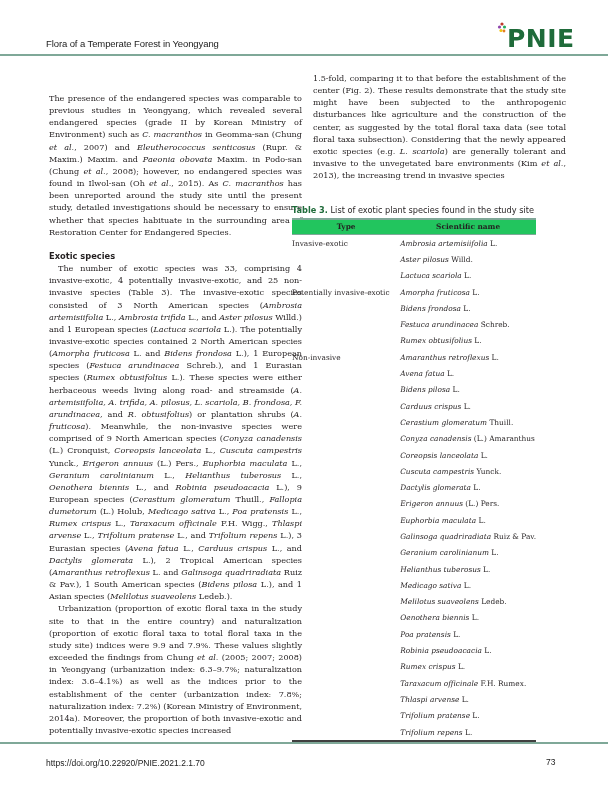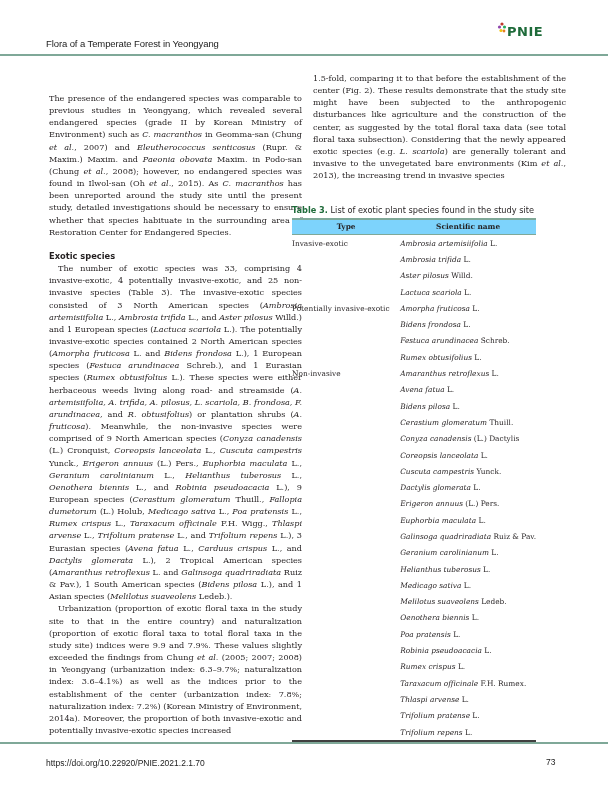--- a/index.html
+++ b/index.html
@@ -1,33 +1,33 @@
 <!DOCTYPE html>
 <html><head>
 <meta charset="utf-8">
 <style>
   html, body { margin: 0; padding: 0; background: #ffffff; }
   body { width: 608px; height: 793px; position: relative; overflow: hidden; color: #231f20; }
   .page-header { position: absolute; left: 0; top: 0; width: 608px; height: 60px; }
   .running-title { position: absolute; left: 46px; top: 38px; font-family: "Liberation Sans", sans-serif; font-size: 9.5px; color: #222; letter-spacing: -0.1px; }
-  .logo { position: absolute; left: 507px; top: 24px; font-family: "DejaVu Sans", sans-serif; font-weight: bold; font-size: 13px; color: #1f6b3a; letter-spacing: 0.5px; }
+  .logo { position: absolute; left: 507px; top: 24px; font-family: "DejaVu Sans", sans-serif; font-weight: bold; font-size: 25px; color: #1f6b3a; letter-spacing: 0.5px; }
   .logo-mark { position: absolute; left: 497px; top: 22px; width: 10px; height: 12px; }
   .header-rule { position: absolute; left: 0; top: 54px; width: 608px; height: 2px; background: #7fa898; }
   .col { position: absolute; top: 72px; width: 253px; font-family: "DejaVu Serif", serif; font-size: 8.1px; line-height: 12.15px; text-align: justify; color: #231f20; }
   .col-left { left: 49px; margin-top: 20px; }
   .col-right { left: 313px; }
   .col p { margin: 0; }
   .indent { text-indent: 9px; }
   .section-heading { font-family: "DejaVu Sans", sans-serif; font-weight: bold; font-size: 8.3px; margin-top: 12px !important; }
   i { font-style: italic; }
   .table-block { position: absolute; left: 292px; top: 205px; width: 244px; }
   .table-caption { font-family: "DejaVu Sans", sans-serif; font-size: 8.2px; margin-bottom: 3px; white-space: nowrap; }
   .table-caption .label { color: #1f6b3a; font-weight: bold; }
   table { border-collapse: collapse; width: 244px; font-family: "DejaVu Serif", serif; font-size: 7.4px; }
-  thead tr { background: #7dd3fc; border-top: 2px solid #7fa898; border-bottom: 1.5px solid #7fa898; }
+  thead tr { background: #22c55e; border-top: 2px solid #7fa898; border-bottom: 1.5px solid #7fa898; }
   th { font-weight: bold; padding: 2px 0 3px 0; text-align: center; }
   td { padding: 0; height: 16.3px; vertical-align: middle; white-space: nowrap; }
   td.type-cell { width: 112px; }
   tbody tr:last-child { border-bottom: 2px solid #404040; }
   .page-footer { position: absolute; left: 0; top: 742px; width: 608px; }
   .footer-rule { position: absolute; left: 0; top: 0; width: 608px; height: 1.5px; background: #7fa898; }
   .doi { position: absolute; left: 46px; top: 16px; font-family: "Liberation Sans", sans-serif; font-size: 8.5px; color: #222; }
   .page-num { position: absolute; left: 546px; top: 15px; font-family: "Liberation Sans", sans-serif; font-size: 8.5px; color: #222; }
 </style>
 </head>
@@ -68,24 +68,20 @@
         <th>Scientific name</th>
       </tr>
     </thead>
     <tbody id="table-body">
         <tr>
           <td class="type-cell">Invasive-exotic</td>
           <td><i>Ambrosia artemisiifolia</i><span> L.</span></td>
         </tr>
         <tr>
           <td class="type-cell"></td>
-          <td><i>Ambrosia trifida</i><span> L.</span></td>
-        </tr>
-        <tr>
-          <td class="type-cell"></td>
           <td><i>Aster pilosus</i><span> Willd.</span></td>
         </tr>
         <tr>
           <td class="type-cell"></td>
           <td><i>Lactuca scariola</i><span> L.</span></td>
         </tr>
         <tr>
           <td class="type-cell">Potentially invasive-exotic</td>
           <td><i>Amorpha fruticosa</i><span> L.</span></td>
         </tr>
@@ -108,25 +104,29 @@
         <tr>
           <td class="type-cell"></td>
           <td><i>Avena fatua</i><span> L.</span></td>
         </tr>
         <tr>
           <td class="type-cell"></td>
           <td><i>Bidens pilosa</i><span> L.</span></td>
         </tr>
         <tr>
           <td class="type-cell"></td>
+          <td><i>Carduus crispus</i><span> L.</span></td>
+        </tr>
+        <tr>
+          <td class="type-cell"></td>
           <td><i>Cerastium glomeratum</i><span> Thuill.</span></td>
         </tr>
         <tr>
           <td class="type-cell"></td>
-          <td><i>Conyza canadensis</i><span> (L.) Dactylis</span></td>
+          <td><i>Conyza canadensis</i><span> (L.) Amaranthus</span></td>
         </tr>
         <tr>
           <td class="type-cell"></td>
           <td><i>Coreopsis lanceolata</i><span> L.</span></td>
         </tr>
         <tr>
           <td class="type-cell"></td>
           <td><i>Cuscuta campestris</i><span> Yunck.</span></td>
         </tr>
         <tr>

